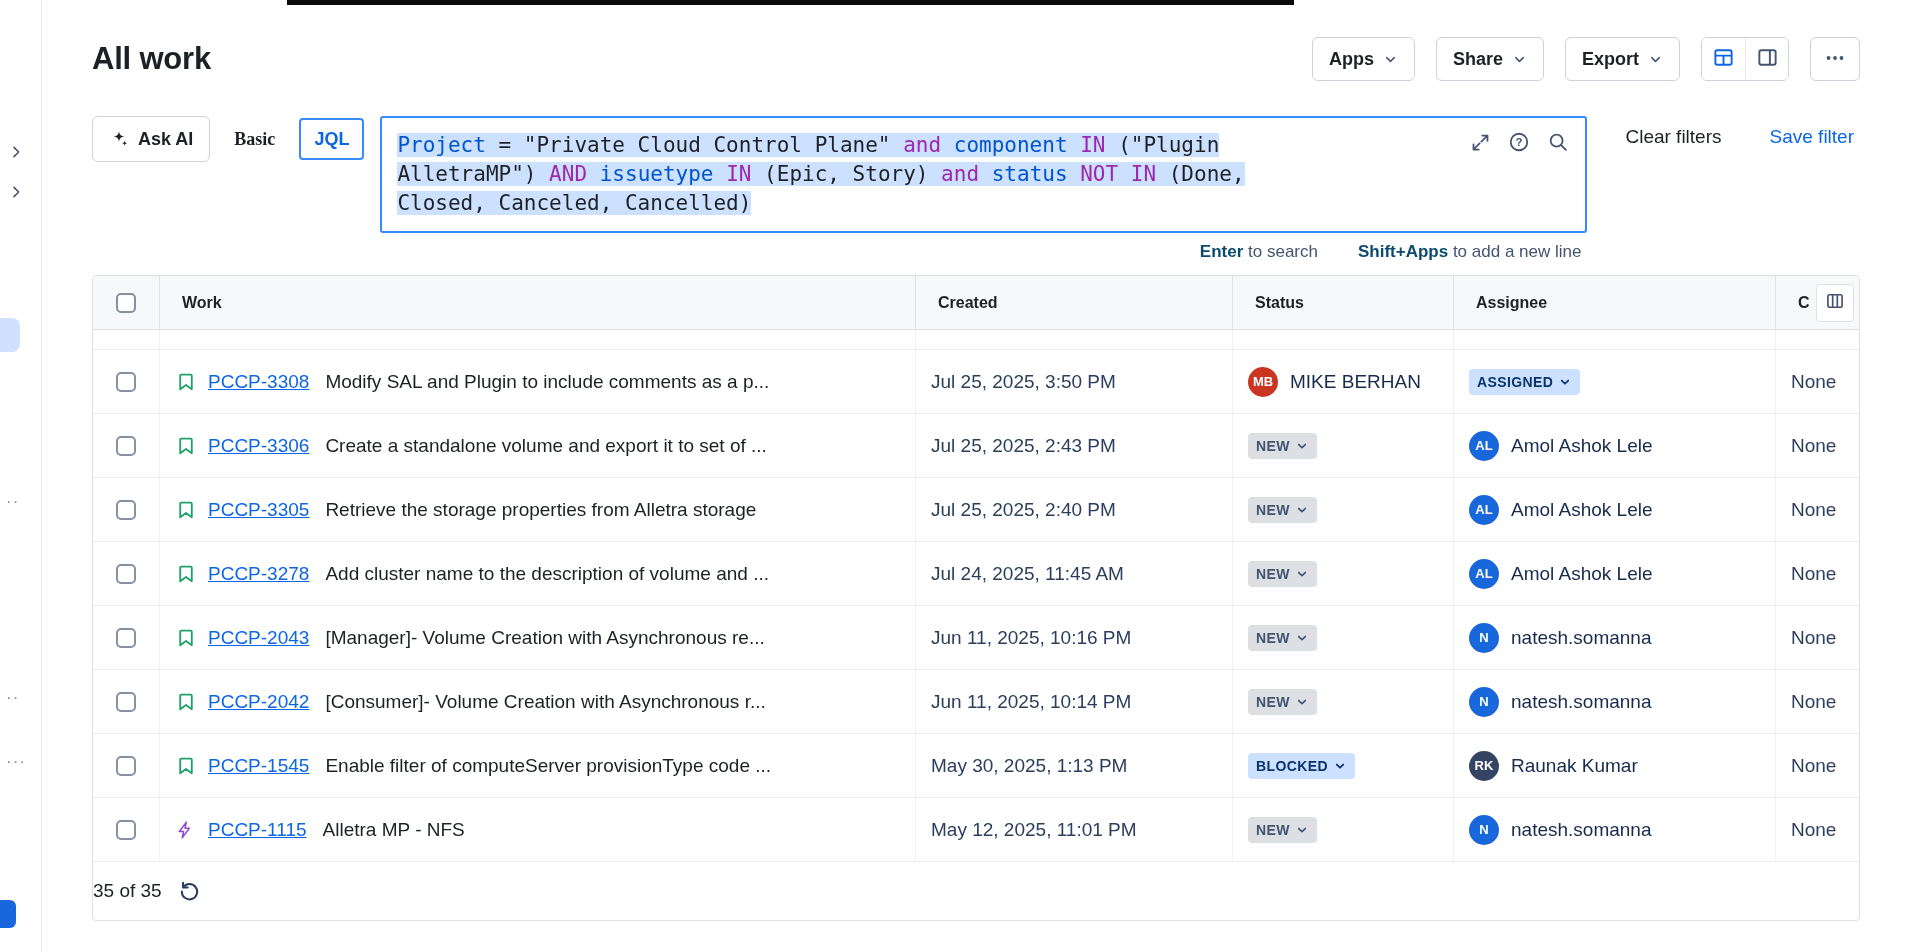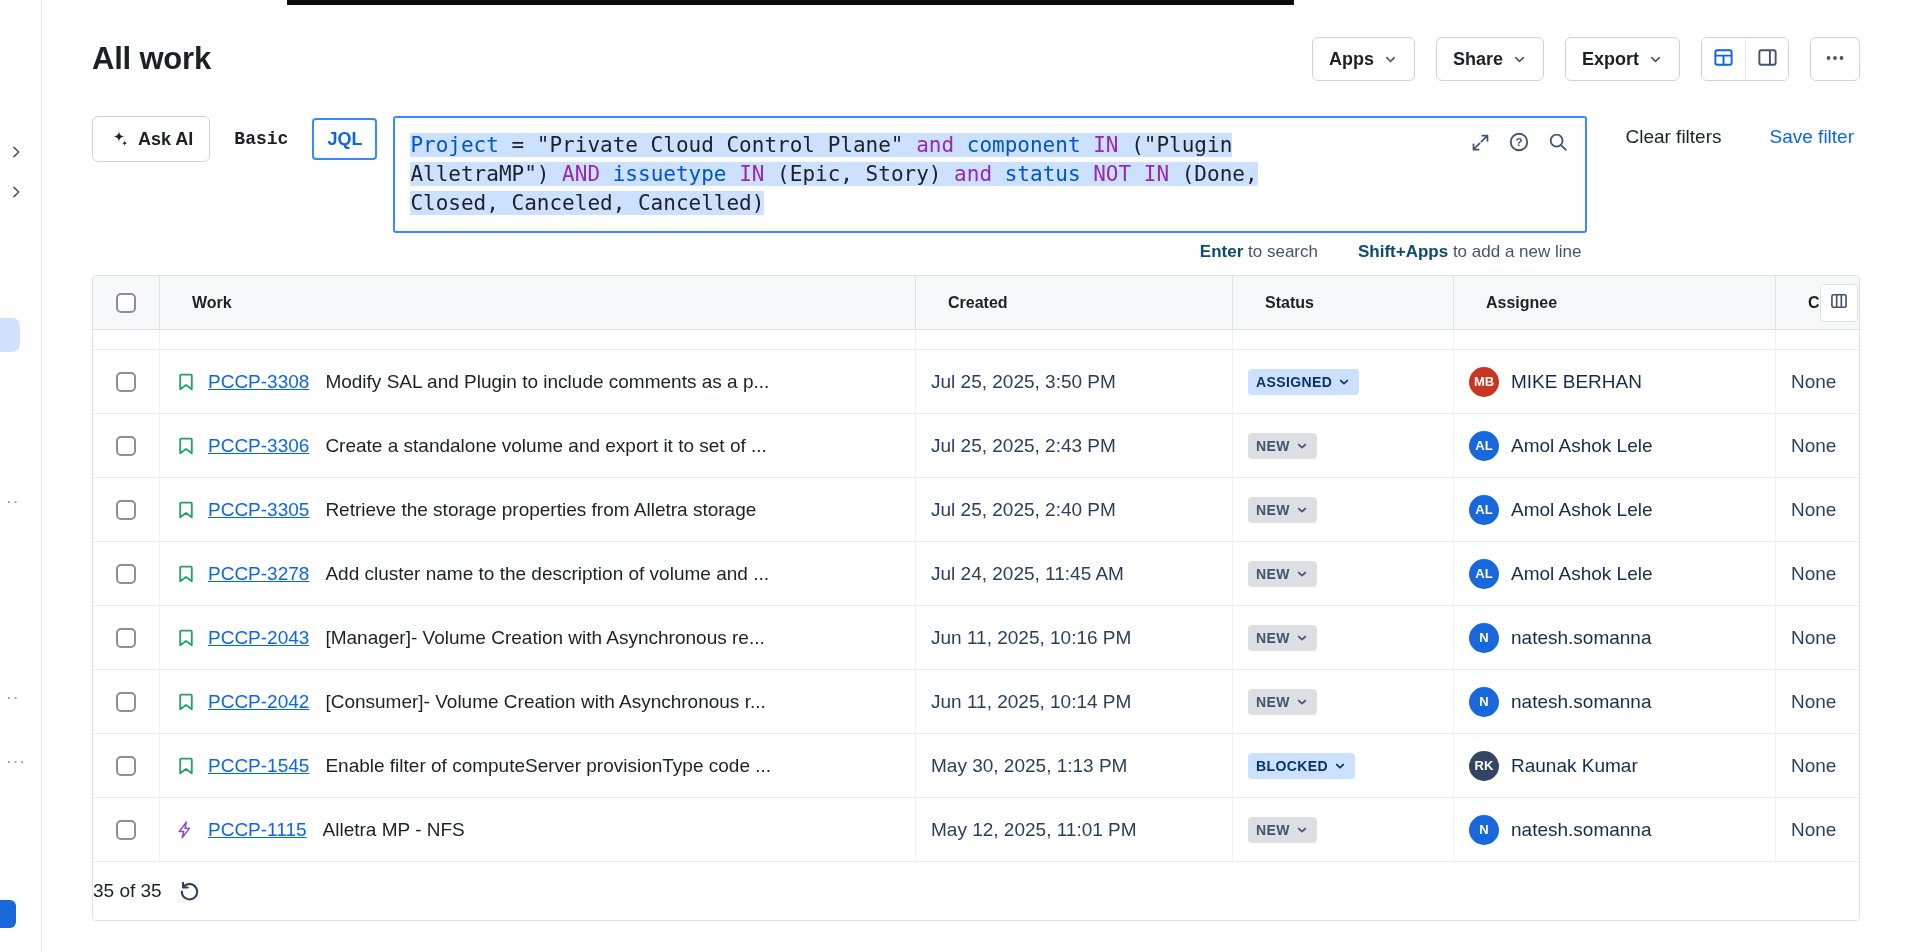--- a/index.html
+++ b/index.html
@@ -32,40 +32,40 @@
   .btn svg { display:block; }
   .icon-pair { display:flex; border:1px solid #CDD2D9; border-radius:6px; overflow:hidden; background:#fff; }
   .icon-btn { width:43px; height:42px; display:flex; align-items:center; justify-content:center; background:#fff; border:none; cursor:pointer; }
   .icon-btn + .icon-btn { border-left:1px solid #E9EBEE; }
   .more-btn { width:50px; height:44px; border:1px solid #CDD2D9; border-radius:6px; background:#fff; display:flex; align-items:center; justify-content:center; cursor:pointer; }
   
   .filter-area { display:flex; align-items:flex-start; margin-top:34px; }
   .filter-left { flex:1; min-width:0; }
   .filter-main { display:flex; align-items:flex-start; gap:10px; }
   .ask-ai { height:46px; }
-  .basic-btn { border:none; background:none; height:46px; padding:0 14px; font-family:Liberation Mono, monospace; font-size:18px; font-weight:600; color:#1D2125; cursor:pointer;text-align:center; }
+  .basic-btn { border:none; background:none; height:46px; padding:0 14px; font-family:Liberation Serif, serif; font-size:18px; font-weight:600; color:#1D2125; cursor:pointer;text-align:center; }
   .jql-btn { display:flex; align-items:center; border:2px solid #388BFF; color:#0C66E4; border-radius:4px; height:42px; margin-top:2px; padding:0 13px; font-family:inherit; font-size:18px; font-weight:700; background:#fff; cursor:pointer; }
   .jql-box { flex:1; margin-left:6px; border:2px solid #388BFF; border-radius:3px; min-height:116px; position:relative; padding:13px 150px 13px 15px; background:#fff; cursor:text; }
   .jql-text { font-family:"DejaVu Sans Mono", monospace; font-size:21px; line-height:29px; max-width:920px; }
   .jql-text span { background:#CCE0FF; }
   .jql-f { color:#0055CC; }
   .jql-k { color:#9C27B0; }
   .jql-v { color:#1D2125; }
   .jql-icons { position:absolute; top:13px; right:16px; display:flex; align-items:center; gap:17px; }
   .jql-icons .jicon { display:flex; cursor:pointer; }
   .filter-right { display:flex; align-items:center; gap:36px; margin-left:32px; margin-top:9px; white-space:nowrap; }
   .clear-filters { border:none; background:none; font-family:inherit; font-size:19px; font-weight:500; color:#1D2125; cursor:pointer; }
   .save-filter { border:none; background:none; font-family:inherit; font-size:19px; font-weight:500; color:#0C66E4; cursor:pointer; }
   .hint-row { display:flex; justify-content:flex-end; gap:30px; margin-top:9px; font-size:17px; color:#44546F; padding-right:6px; }
   .hint b { font-weight:700; color:#0c4a6e;margin-left:10px; }
   
   .table { margin-top:13px; border:1px solid #DFE1E6; border-radius:4px; overflow:hidden; background:#fff; }
   .grid { display:grid; grid-template-columns:66px minmax(0,1fr) 317px 221px 322px 84px; }
   .thead { background:#F7F8F9; height:54px; border-bottom:1px solid #DFE1E6; }
-  .th { display:flex; align-items:center; padding-left:32px; font-size:16px; font-weight:700; color:#1D2125; border-left:1px solid #DFE1E6; min-width:0; cursor:pointer; }
+  .th { display:flex; align-items:center; padding-left:22px; font-size:16px; font-weight:700; color:#1D2125; border-left:1px solid #DFE1E6; min-width:0; cursor:pointer; }
   .th.c-check { justify-content:center; padding:0; border-left:none; }
   .th.c-extra { justify-content:space-between; padding-right:5px; }
   .col-config { width:38px; height:38px; border:1px solid #DFE1E6; border-radius:4px; background:#fff; display:flex; align-items:center; justify-content:center; cursor:pointer; flex-shrink:0; }
   .sliver { height:20px; border-bottom:1px solid #EBECF0; }
   .sliver > div { border-left:1px solid #F1F2F4; }
   .sliver > div:first-child { border-left:none; }
   .trow { height:64px; border-bottom:1px solid #EBECF0; background:#fff; }
   .td { display:flex; align-items:center; padding-left:15px; border-left:1px solid #F1F2F4; min-width:0; font-size:19px; color:#172B4D; }
   .td.c-check { justify-content:center; padding:0; border-left:none; }
   .cbx { width:20px; height:20px; border:2px solid #8590A2; border-radius:5px; background:#fff; cursor:pointer; flex-shrink:0; }
@@ -244,28 +244,28 @@
             <div class="td c-work">
               <span class="ticon">
                 <svg viewBox="0 0 24 24" width="22" height="22">
                   <path d="M6.6 4h10.8a.9.9 0 0 1 .9.9V20l-6.3-4.7L5.7 20V4.9a.9.9 0 0 1 .9-.9z" fill="none" stroke="#22A06B" stroke-width="2" stroke-linejoin="round"></path>
                 </svg>
               </span>
               <a class="ikey">PCCP-3308</a>
               <span class="isum">Modify SAL and Plugin to include comments as a p...</span>
             </div>
             <div class="td c-created">Jul 25, 2025, 3:50 PM</div>
-            <div class="td c-status">
-              <span class="loz loz-blue">ASSIGNED<svg class="loz-chev" viewBox="0 0 24 24">
-                  <path d="M6.5 9.5l5.5 5.5 5.5-5.5" fill="none" stroke="currentColor" stroke-width="3" stroke-linecap="round" stroke-linejoin="round"></path>
-                </svg></span>
-            </div>
             <div class="td c-assignee">
               <span class="avatar" style="background:#CA3521">MB</span>
               <span class="aname">MIKE BERHAN</span>
+            </div>
+            <div class="td c-status">
+              <span class="loz loz-blue">ASSIGNED<svg class="loz-chev" viewBox="0 0 24 24">
+                  <path d="M6.5 9.5l5.5 5.5 5.5-5.5" fill="none" stroke="currentColor" stroke-width="3" stroke-linecap="round" stroke-linejoin="round"></path>
+                </svg></span>
             </div>
             <div class="td c-extra">None</div>
           </div>
           <div class="trow grid">
             <div class="td c-check">
               <span class="cbx"></span>
             </div>
             <div class="td c-work">
               <span class="ticon">
                 <svg viewBox="0 0 24 24" width="22" height="22">

